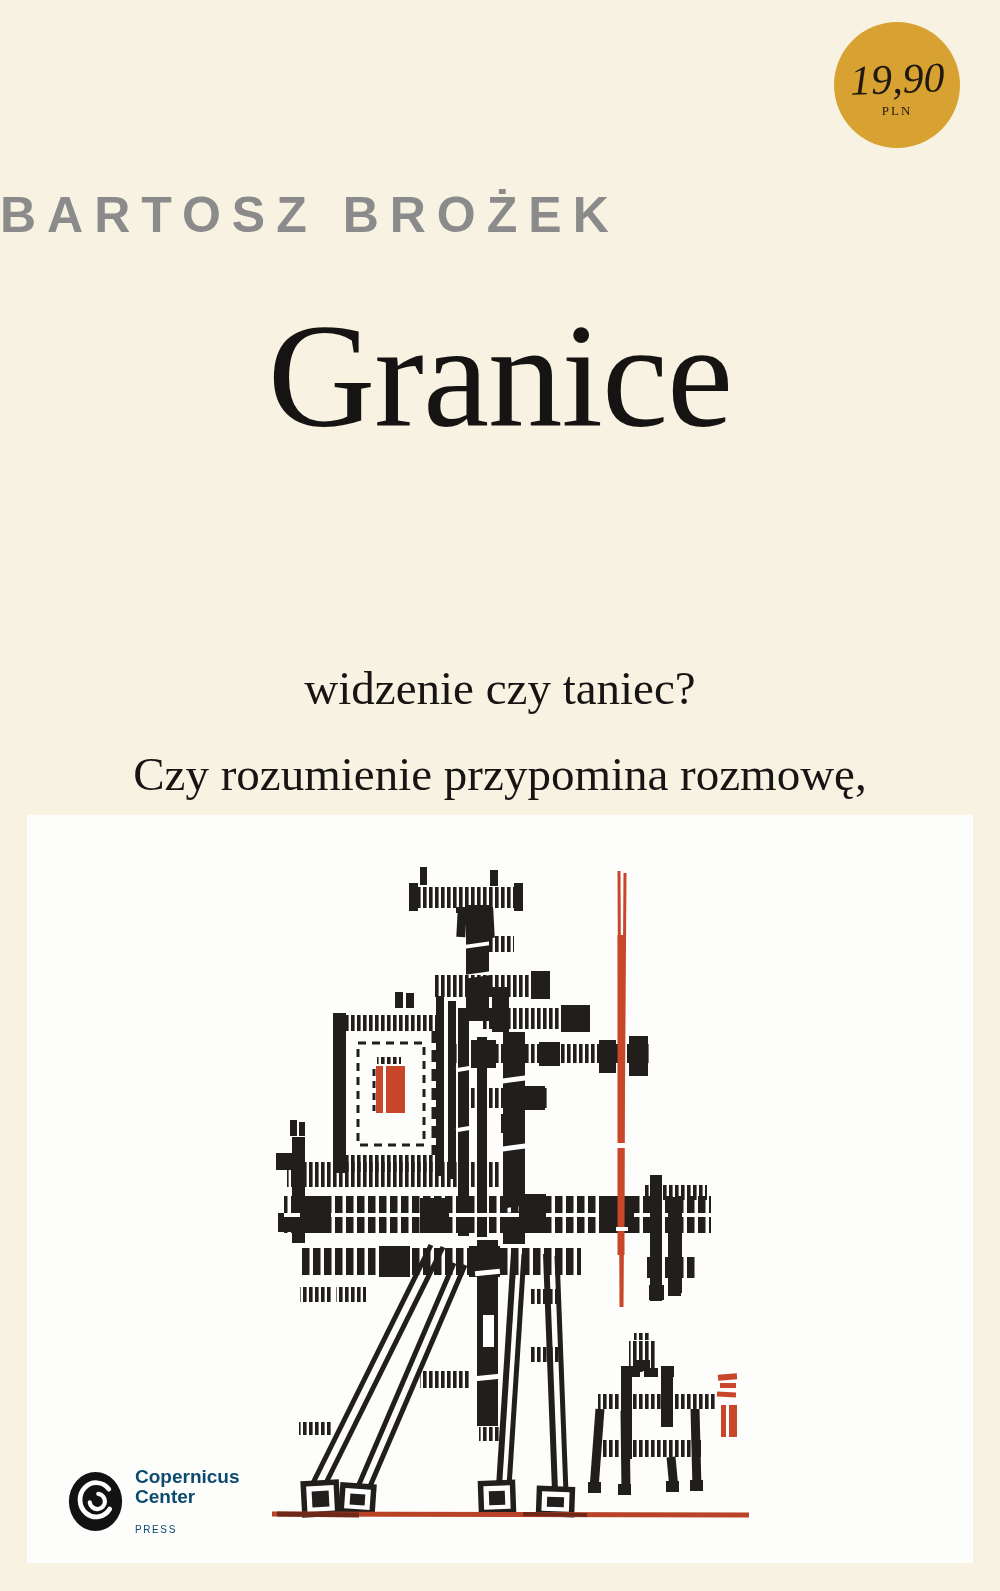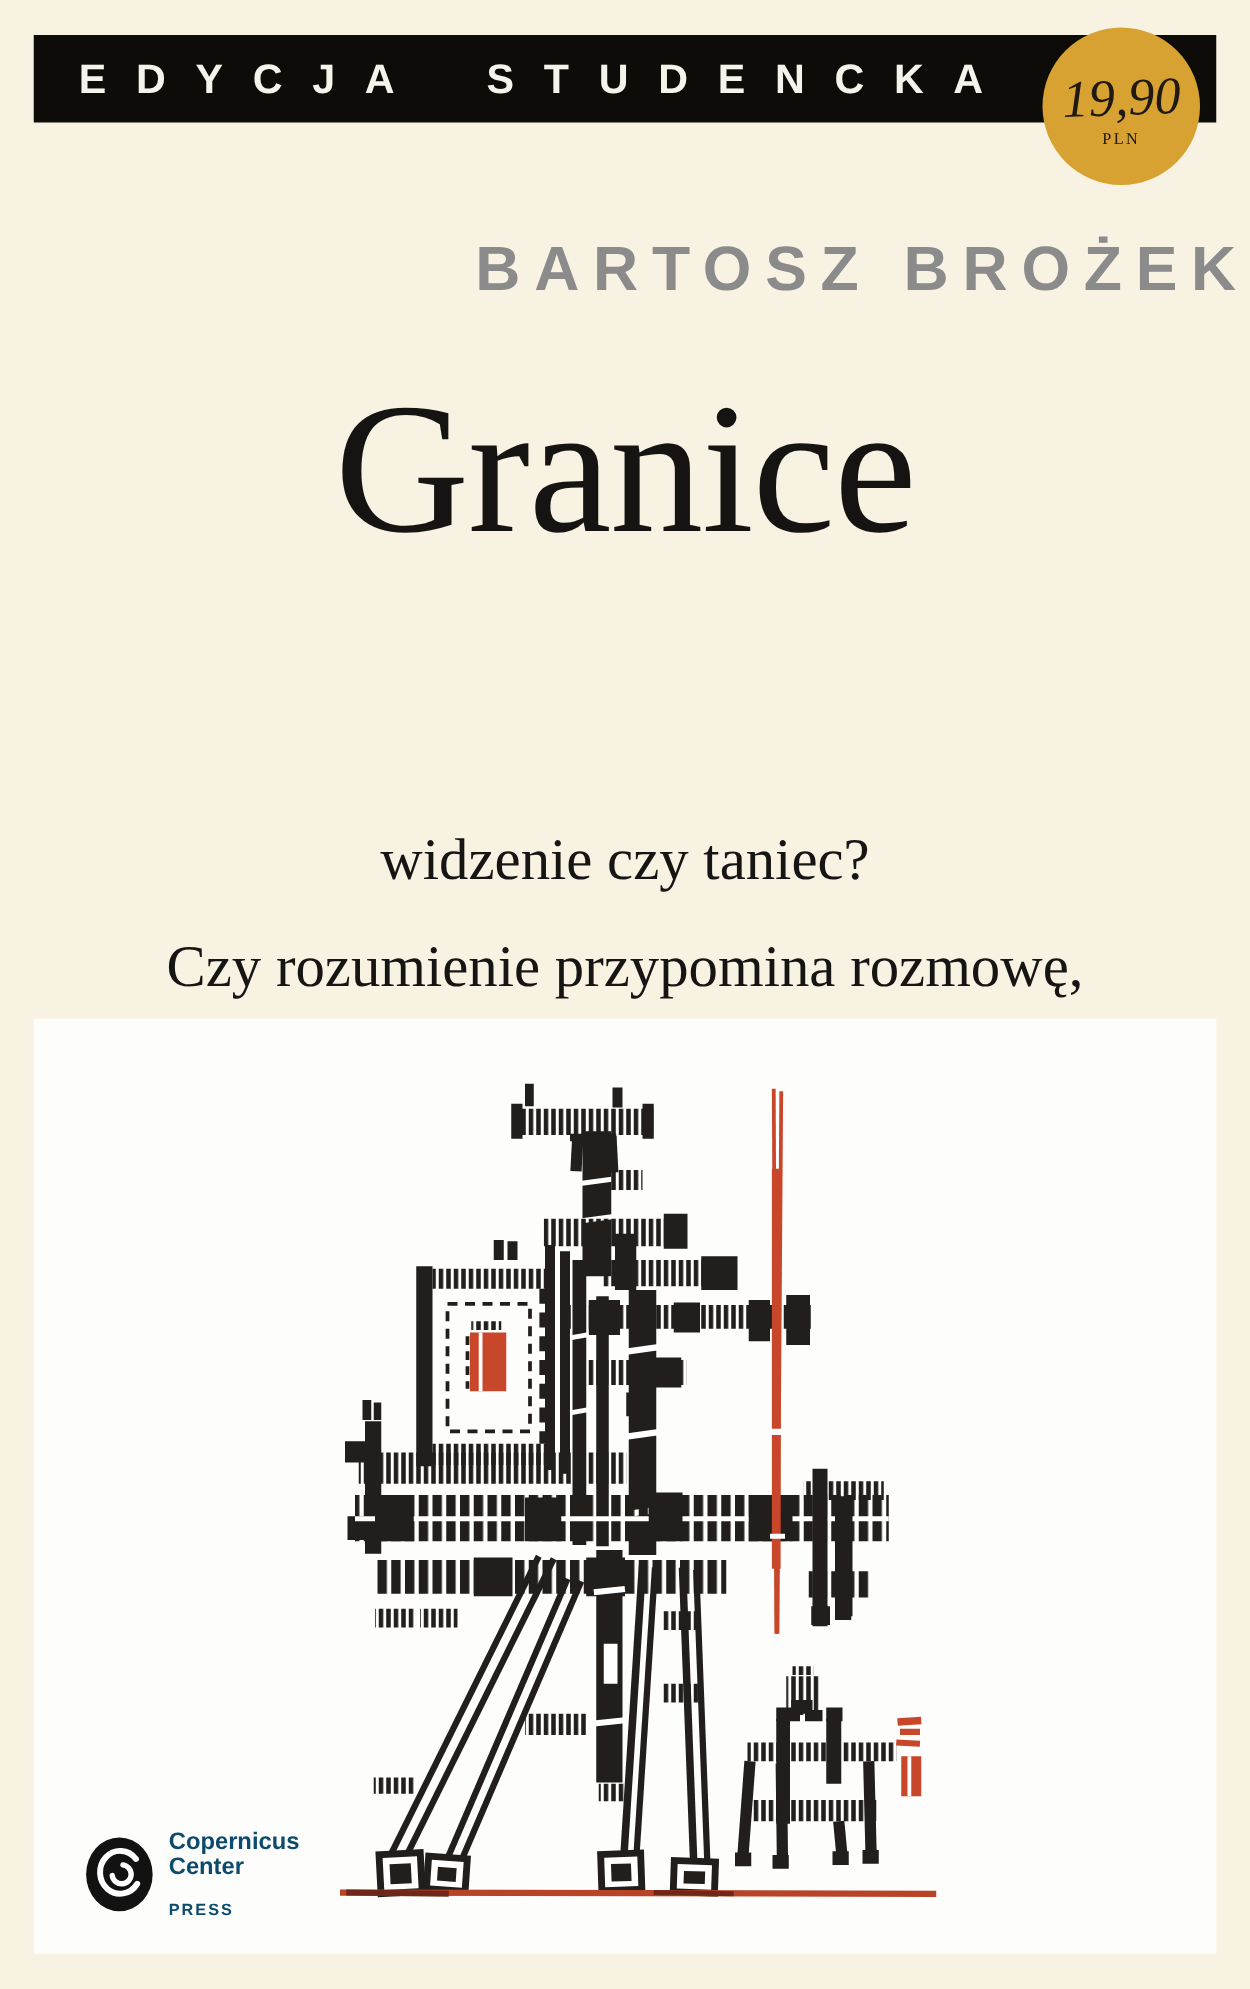--- a/index.html
+++ b/index.html
@@ -28,21 +28,21 @@
   .badge .amount{
     font-family:"Liberation Serif",serif;font-style:italic;
     font-size:42px;color:var(--badge-text,#1f1910);line-height:1;margin-top:6px;
     transform:rotate(-2deg);
   }
   .badge .currency{
     font-family:"Liberation Serif",serif;font-size:13px;
     letter-spacing:2px;color:var(--badge-text,#1f1910);margin-top:3px;
   }
   .author{
-    position:absolute;left:0;top:186px;width:1000px;text-align:right;
+    position:absolute;left:0;top:186px;width:1000px;text-align:left;
     color:var(--author-gray,#8b8b8b);font-weight:700;font-size:50px;
     letter-spacing:11px;white-space:nowrap;
   }
   .title{
     position:absolute;left:0;top:294px;width:1000px;margin:0;
     text-align:center;font-family:"Liberation Serif",serif;font-weight:400;
     color:var(--title-black,#161412);font-size:149px;line-height:1.1;
   }
   .title span{display:block;letter-spacing:-1px;}
   .subtitle{
@@ -55,30 +55,27 @@
     position:absolute;left:27px;top:815px;width:946px;height:748px;
     background:var(--panel-white,#fdfdfc);
   }
   .panel svg.art{position:absolute;inset:0;width:946px;height:748px;}
   .publisher{
     position:absolute;left:40px;bottom:28px;
     display:flex;align-items:center;gap:11px;
   }
   .pubtext{color:#0c4a6e;line-height:1.04;}
   .pubtext .nm{font-weight:700;font-size:19px;}
-  .pubtext .press{font-weight:700;font-size:13px;letter-spacing:1.6px;margin-top:18px;}
+  .pubtext .press{font-weight:400;font-size:10px;letter-spacing:1.6px;margin-top:18px;}
 </style>
 </head>
 <body>
 
 <div class="cover">
 
-  <div class="banner">
-    <span>EDYCJA STUDENCKA</span>
-  </div>
 
   <div class="badge">
     <div class="amount">19,90</div>
     <div class="currency">PLN</div>
   </div>
 
   <div class="author">BARTOSZ BROŻEK</div>
 
   <h1 class="title">
     <span>Granice</span>

